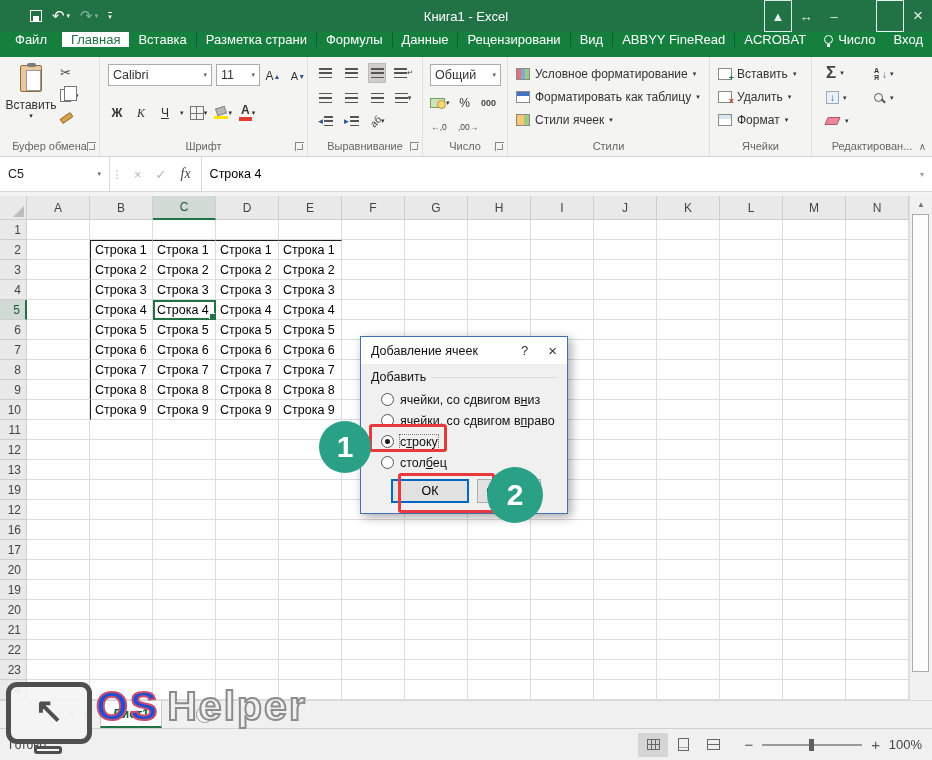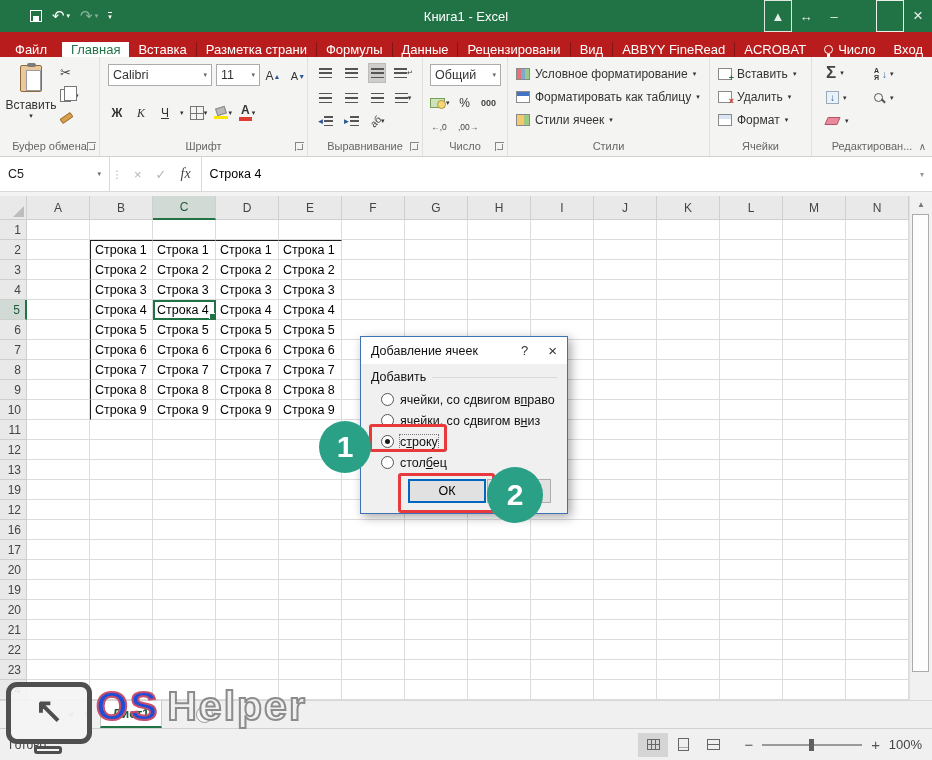--- a/index.html
+++ b/index.html
@@ -21,21 +21,21 @@
     align-items:center; justify-content:center; font-size:13px; pointer-events:none; }
   .winbtns { position:absolute; right:0; top:0; height:32px; display:flex; align-items:center; }
   .winbtns span { display:flex; align-items:center; justify-content:center; width:28px; height:32px; font-size:13px; color:#E8F0EB; }
   .rdispbox { width:13px; height:11px; border:1px solid #DCE8E1; font-size:7px; display:flex; align-items:center; justify-content:center; color:#DCE8E1; }
   .swapico { color:#0B2418; font-weight:bold; }
   .maxbox { width:10px; height:10px; border:1px solid #E8F0EB; }
   .gapw { width:46px; }
 
   
   .tabbar { position:absolute; left:0; top:32px; width:932px; height:25px;
-    background:#b91c1c; display:flex; align-items:flex-end; color:#fff; font-size:13px; }
+    background:#15803d; display:flex; align-items:flex-start; color:#fff; font-size:13px; }
   .rtab { display:flex; align-items:center; padding:0 9px; white-space:nowrap; border-right:1px solid rgba(0,0,0,.28); }
   .rtab.file { padding:0 15px; border-right:none; }
   .rtab.active { background:#fff; color:#217346; border-right:none; }
   .rtab.noborder { border-right:none; }
   .tb-right { margin-left:auto; display:flex; align-items:stretch; }
   .bulb { width:9px; height:9px; border:1.3px solid #fff; border-radius:50%; position:relative; margin-right:5px; }
   .bulb::after { content:""; position:absolute; left:2px; bottom:-4px; width:2.6px; height:3.2px; background:#fff; }
 
   
   .ribbon { position:absolute; left:0; top:57px; width:932px; height:100px;
@@ -179,21 +179,21 @@
   .dtitle { height:27px; background:#fff; display:flex; align-items:center; padding:0 10px; }
   .dhelp { margin-left:auto; color:#333; padding:0 14px; font-size:13px; }
   .dclose { color:#333; font-size:15px; padding-left:6px; }
   .dbody { padding:6px 10px 0 10px; }
   .grouprow { display:flex; align-items:center; gap:6px; margin-bottom:5px; }
   .groupline { flex:1; height:1px; background:#DADADA; }
   .opt { display:flex; align-items:center; height:21px; gap:6px; padding-left:10px; }
   .radio { width:13px; height:13px; border:1px solid #555; border-radius:50%; background:#fff; position:relative; flex:none; }
   .radio.checked::after { content:""; position:absolute; left:3px; top:3px; width:5px; height:5px; border-radius:50%; background:#1a1a1a; }
   .optlabel.focus { outline:1px dotted #777; }
-  .dbuttons { position:absolute; right:16px; bottom:10px; display:flex; gap:1px; }
+  .dbuttons { position:absolute; right:26px; bottom:10px; display:flex; gap:8px; }
   .okbtn { width:78px; height:24px; background:#E1E1E1; border:2px solid #0067C0; font-size:12.5px;
     display:flex; align-items:center; justify-content:center; font-family:inherit; }
   .cancelbtn { width:64px; height:24px; background:#E1E1E1; border:1px solid #ADADAD; font-size:12.5px;
     display:flex; align-items:center; justify-content:center; font-family:inherit; }
 
   
   .hlrect { position:absolute; border:3px solid #E8393D; border-radius:3px; z-index:30; }
   .badge { position:absolute; border-radius:50%; background:#2AA186; color:#fff; display:flex;
     align-items:center; justify-content:center; font-size:30px; font-weight:bold; z-index:31; }
 
@@ -990,25 +990,25 @@
       <span class="dclose">×</span>
     </div>
     <div class="dbody">
       <div class="grouprow">
         <span>Добавить</span>
         <span class="groupline"></span>
       </div>
       <div id="dlgOptions">
           <div class="opt">
             <span class="radio"></span>
-            <span class="optlabel">ячейки, со сдвигом в<u>п</u>раво</span>
+            <span class="optlabel">ячейки, со сдвигом в<u>н</u>из</span>
           </div>
           <div class="opt">
             <span class="radio"></span>
-            <span class="optlabel">ячейки, со сдвигом в<u>н</u>из</span>
+            <span class="optlabel">ячейки, со сдвигом в<u>п</u>раво</span>
           </div>
           <div class="opt">
             <span class="radio checked"></span>
             <span class="optlabel focus">с<u>т</u>року</span>
           </div>
           <div class="opt">
             <span class="radio"></span>
             <span class="optlabel">стол<u>б</u>ец</span>
           </div>
         </div>

